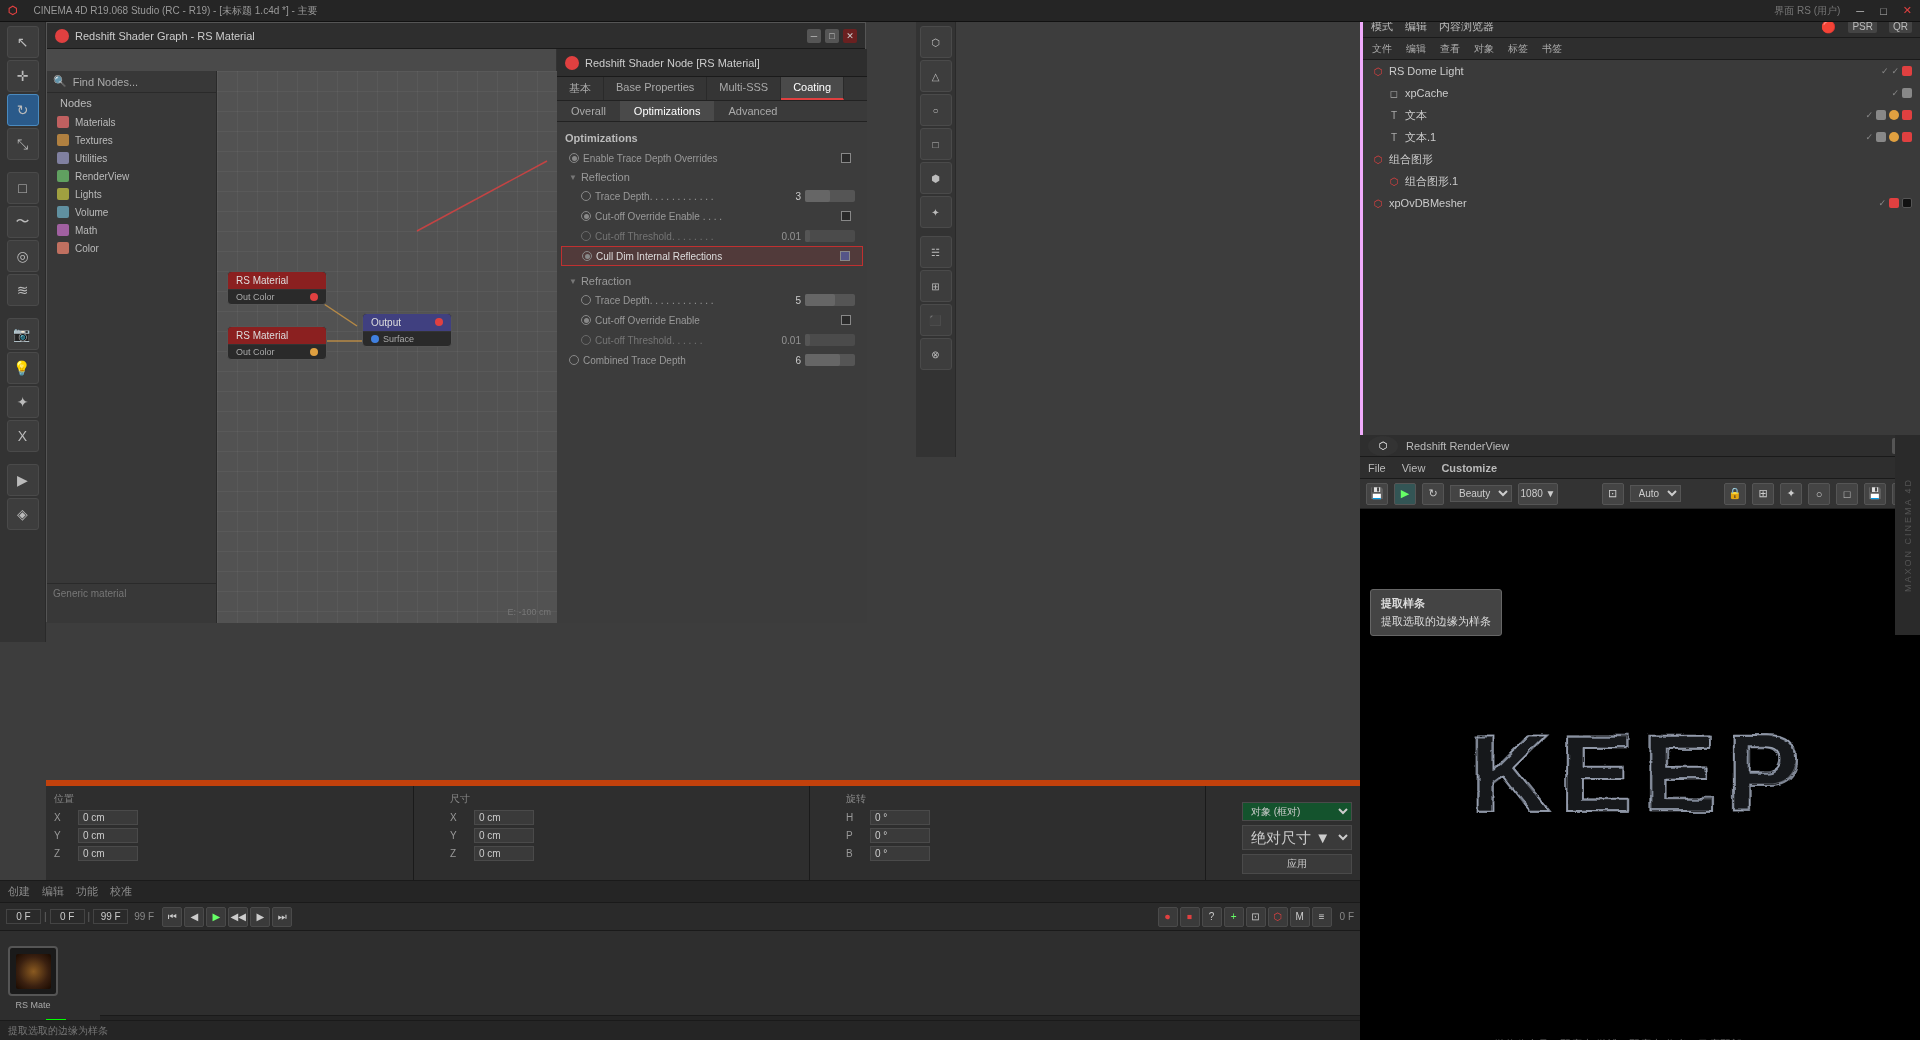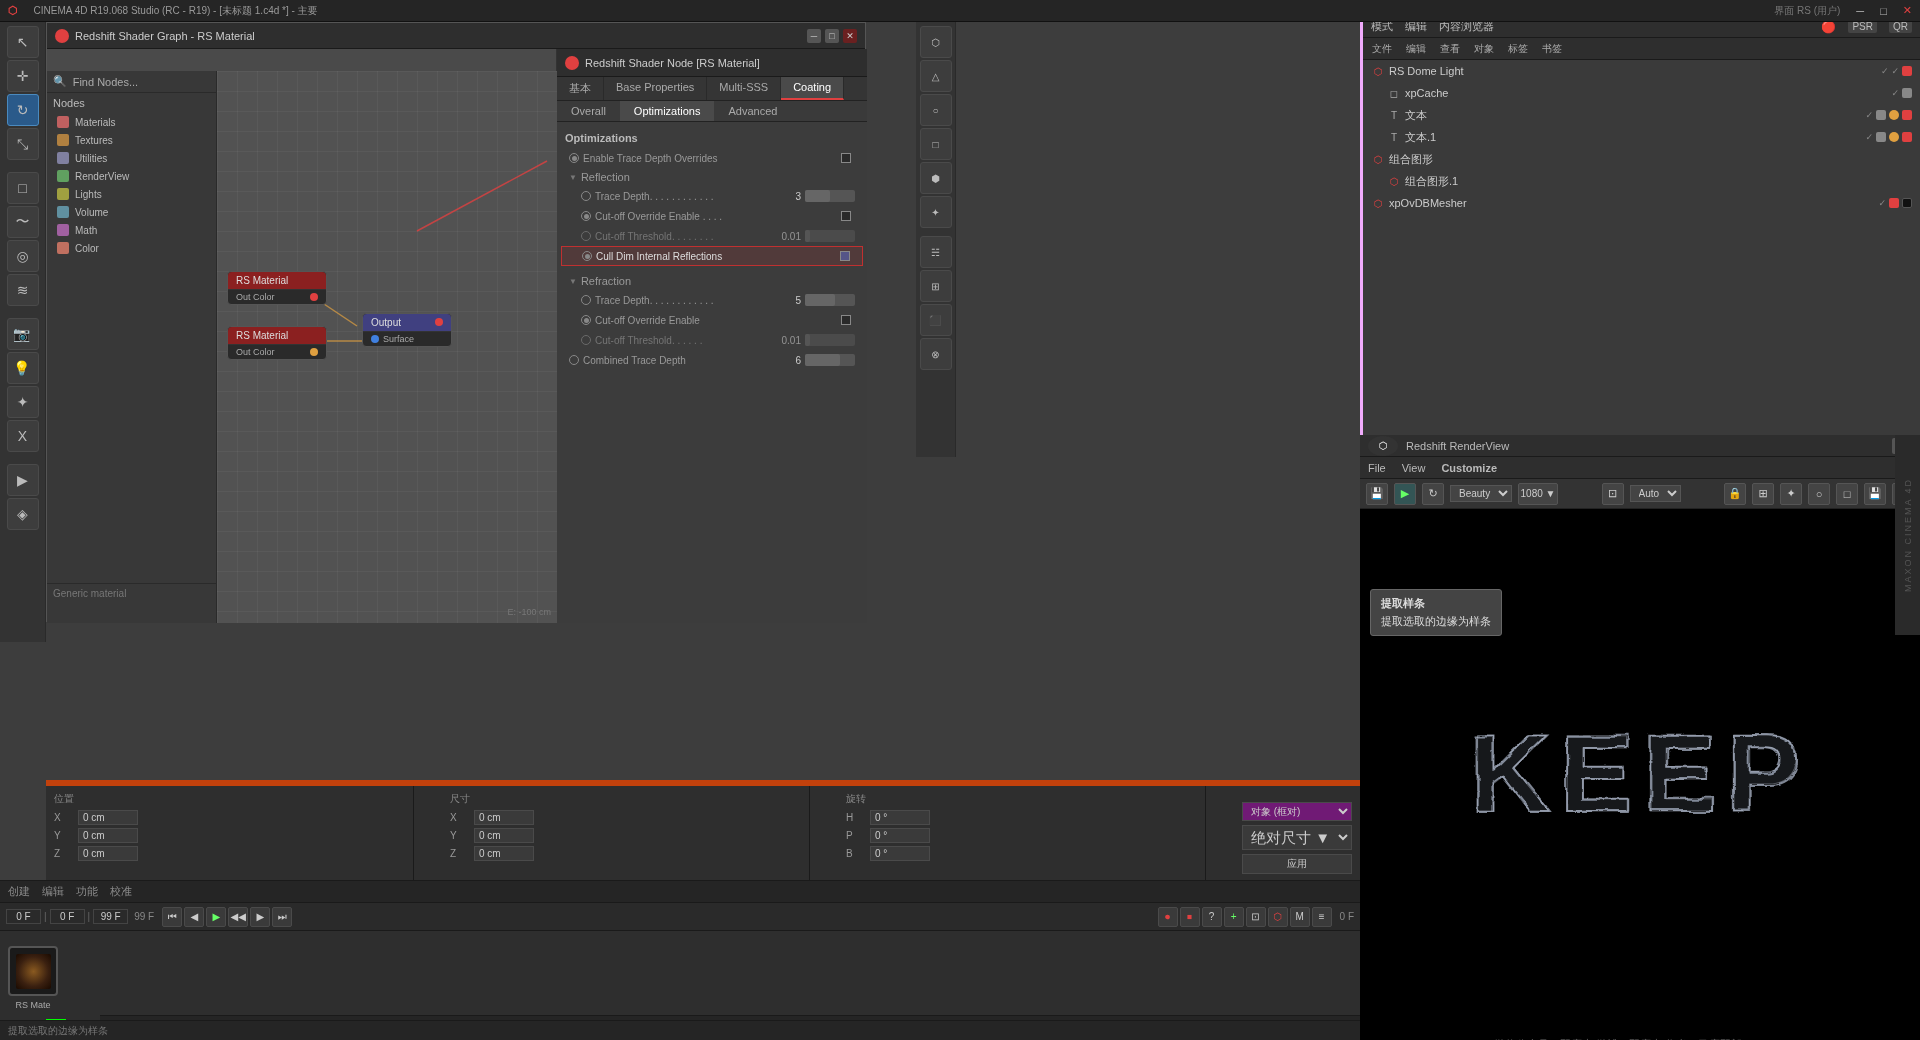--- a/index.html
+++ b/index.html
@@ -236,21 +236,21 @@
     .nodes-header {
       padding: 4px 6px;
       font-size: 11px;
       color: #ccc;
       border-bottom: 1px solid #2a2a2a;
       display: flex;
       align-items: center;
       gap: 6px;
     }
     .nodes-title {
-      padding: 4px 6px;
+      padding: 4px 13px;
       font-size: 11px;
       color: #bbb;
     }
     .node-category {
       display: flex;
       align-items: center;
       padding: 3px 10px;
       font-size: 10px;
       color: #bbb;
       cursor: pointer;
@@ -1081,21 +1081,21 @@
       <span class="prop-key">P</span>
       <input class="prop-input" type="text" value="0 °" style="">
     </div>
     <div class="prop-row">
       <span class="prop-key">B</span>
       <input class="prop-input" type="text" value="0 °" style="">
     </div>
   </div>
 
   <div style="display:flex; flex-direction:column; justify-content:flex-end; padding:6px 8px; gap:4px;">
-    <select style="background:#701a75; border:1px solid #4a4a4a; color:#ccc; font-size:10px; padding:2px 4px;">
+    <select style="background:#14532d; border:1px solid #4a4a4a; color:#ccc; font-size:10px; padding:2px 4px;">
       <option>对象 (框对)</option>
     </select>
     <select style="background:#3a3a3a; border:1px solid #4a4a4a; color:#ccc; font-size:15px; padding:2px 4px;">
       <option>绝对尺寸 ▼</option>
     </select>
     <button style="background:#3a3a3a; border:1px solid #4a4a4a; color:#ccc; font-size:10px; padding:2px 8px; cursor:pointer;">应用</button>
   </div>
 </div>
 
 <div class="timeline-area">

